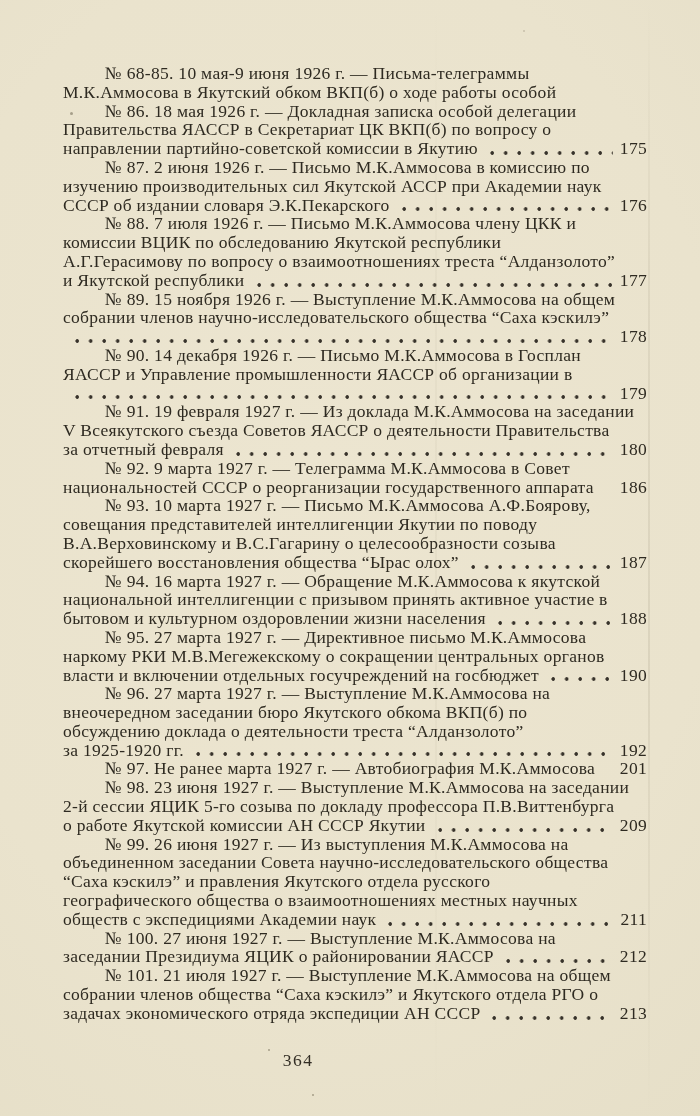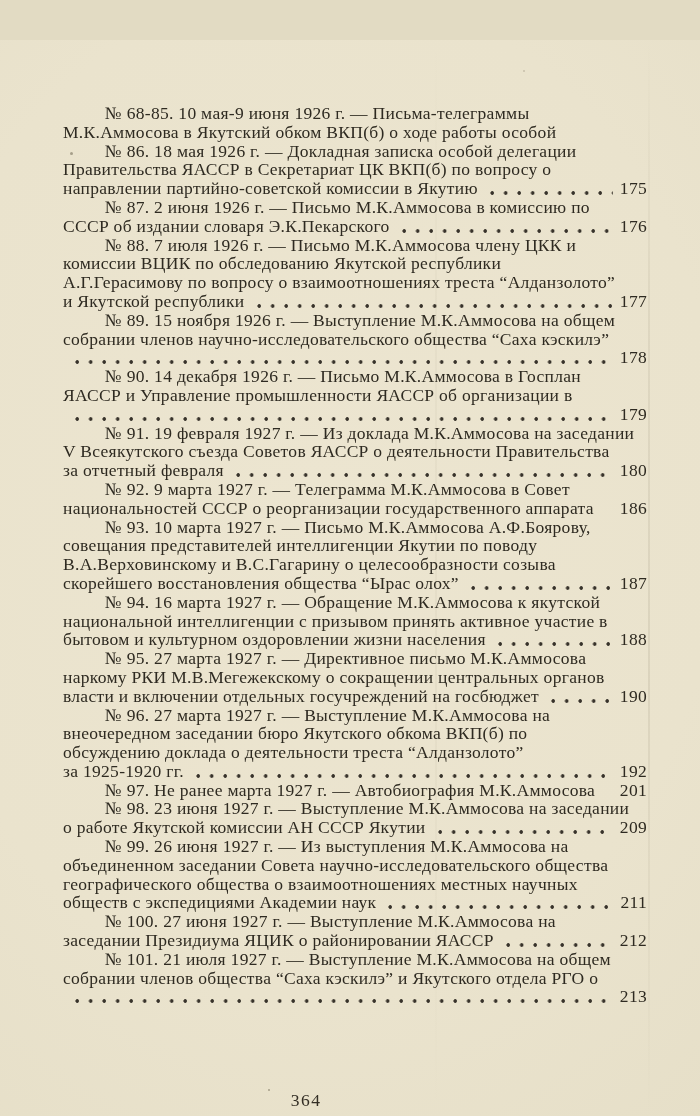--- a/index.html
+++ b/index.html
@@ -6,42 +6,41 @@
   html,body{margin:0;padding:0;}
   body{
     width:700px;height:1116px;overflow:hidden;position:relative;
     background:#e2dbc3;
     font-family:"Liberation Serif","DejaVu Serif",serif;
   }
   .sheet{
     position:absolute;inset:0;
     background:radial-gradient(130% 105% at 45% 42%,
       #ece5d0 0%, #eae3cd 45%, #e6dfc8 70%, #e0d8bf 90%, #dbd3ba 100%);
-    margin-top:40px;
   }
   .toc{
     position:absolute;left:63px;top:64px;width:584px;
     font-size:17.5px;line-height:18.8px;color:#2e2a21;
     letter-spacing:0.3px;
   }
   .line{white-space:nowrap;height:18.8px;}
   .line.first{padding-left:42px;}
   .line.last{display:flex;align-items:baseline;}
   .t{flex:0 0 auto;}
   .dots{
     flex:1 1 auto;align-self:flex-end;height:14px;
     margin:0 6px 0 12px;
     background-image:radial-gradient(circle at 2.2px 9px, #38332b 1.5px, rgba(56,51,43,0) 2.1px);
     background-size:13.5px 14px;background-repeat:repeat-x;
     background-position:0 0;
   }
   .spacer{flex:1 1 auto;}
   .pg{flex:0 0 auto;min-width:28px;text-align:right;}
   .footer{
-    position:absolute;top:1050px;left:16px;width:560px;
+    position:absolute;top:1050px;left:8px;width:560px;
     text-align:center;text-indent:20px;
     font-size:17.5px;letter-spacing:1.5px;color:#332e25;
   }
   .crease{
     position:absolute;top:0;bottom:0;width:2px;pointer-events:none;
     background:linear-gradient(to bottom,
       rgba(115,105,80,0) 0%, rgba(115,105,80,0.10) 25%,
       rgba(115,105,80,0.13) 60%, rgba(115,105,80,0.05) 85%, rgba(115,105,80,0) 100%);
   }
   .crease.c1{right:50px;}
@@ -64,20 +63,21 @@
         <div class="line first">№ 86. 18 мая 1926 г. — Докладная записка особой делегации</div>
         <div class="line">Правительства ЯАССР в Секретариат ЦК ВКП(б) по вопросу о</div>
         <div class="line last">
           <span class="t">направлении партийно-советской комиссии в Якутию</span>
           <span class="dots"></span>
           <span class="pg">175</span>
         </div>
       </div>
       <div class="entry">
         <div class="line first">№ 87. 2 июня 1926 г. — Письмо М.К.Аммосова в комиссию по</div>
+        <div class="line">изучению производительных сил Якутской АССР при Академии наук</div>
         <div class="line last">
           <span class="t">СССР об издании словаря Э.К.Пекарского</span>
           <span class="dots"></span>
           <span class="pg">176</span>
         </div>
       </div>
       <div class="entry">
         <div class="line first">№ 88. 7 июля 1926 г. — Письмо М.К.Аммосова члену ЦКК и</div>
         <div class="line">комиссии ВЦИК по обследованию Якутской республики</div>
         <div class="line">А.Г.Герасимову по вопросу о взаимоотношениях треста “Алданзолото”</div>
@@ -160,48 +160,51 @@
       </div>
       <div class="entry">
         <div class="line first last">
           <span class="t">№ 97. Не ранее марта 1927 г. — Автобиография М.К.Аммосова</span>
           <span class="spacer"></span>
           <span class="pg">201</span>
         </div>
       </div>
       <div class="entry">
         <div class="line first">№ 98. 23 июня 1927 г. — Выступление М.К.Аммосова на заседании</div>
+        <div class="line">2-й сессии ЯЦИК 5-го созыва по докладу профессора П.В.Виттенбурга</div>
         <div class="line last">
           <span class="t">о работе Якутской комиссии АН СССР Якутии</span>
           <span class="dots"></span>
           <span class="pg">209</span>
         </div>
       </div>
       <div class="entry">
         <div class="line first">№ 99. 26 июня 1927 г. — Из выступления М.К.Аммосова на</div>
         <div class="line">объединенном заседании Совета научно-исследовательского общества</div>
+        <div class="line">“Саха кэскилэ” и правления Якутского отдела русского</div>
         <div class="line">географического общества о взаимоотношениях местных научных</div>
         <div class="line last">
           <span class="t">обществ с экспедициями Академии наук</span>
           <span class="dots"></span>
           <span class="pg">211</span>
         </div>
       </div>
       <div class="entry">
         <div class="line first">№ 100. 27 июня 1927 г. — Выступление М.К.Аммосова на</div>
         <div class="line last">
           <span class="t">заседании Президиума ЯЦИК о районировании ЯАССР</span>
           <span class="dots"></span>
           <span class="pg">212</span>
         </div>
       </div>
       <div class="entry">
         <div class="line first">№ 101. 21 июля 1927 г. — Выступление М.К.Аммосова на общем</div>
         <div class="line">собрании членов общества “Саха кэскилэ” и Якутского отдела РГО о</div>
         <div class="line last">
+          <span class="t">задачах экономического отряда экспедиции АН СССР</span>
           <span class="dots"></span>
           <span class="pg">213</span>
         </div>
       </div>
     </div>
   <div class="footer">364</div>
   <div class="crease c1"></div>
   <div class="crease c2"></div>
   <div class="speck" style="left:70px;top:112px;width:3px;height:3px;"></div>
   <div class="speck" style="left:268px;top:1049px;width:2px;height:2px;"></div>

